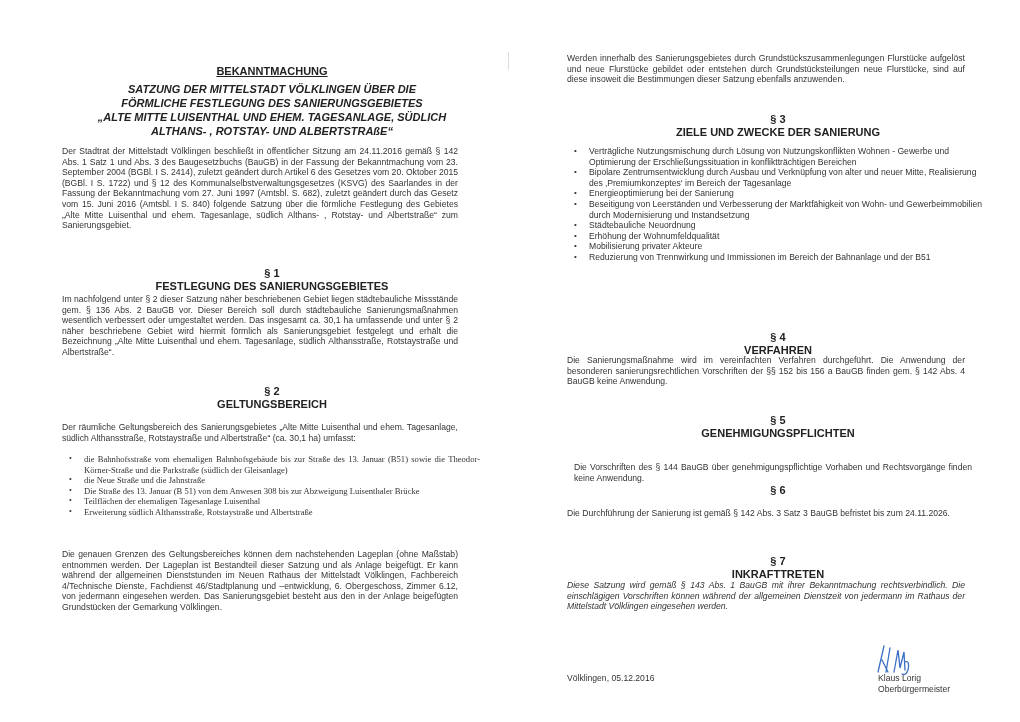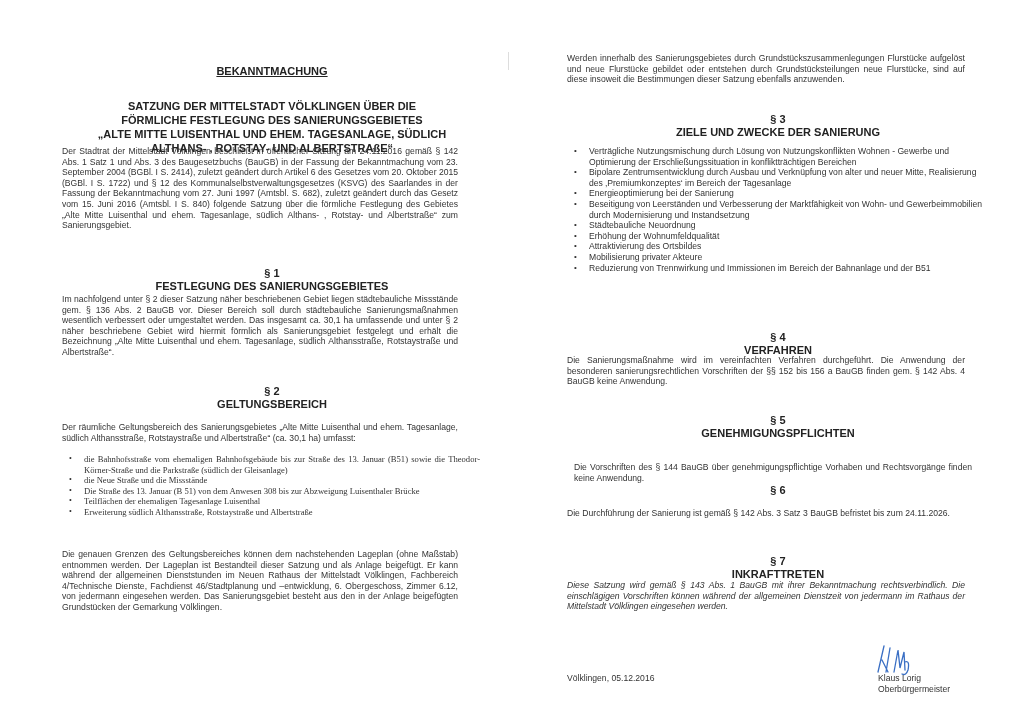--- a/index.html
+++ b/index.html
@@ -4,21 +4,21 @@
 <style>
   html, body { margin:0; padding:0; background:#ffffff; }
   body { width:1020px; height:722px; position:relative; overflow:hidden;
          font-family:"Liberation Sans", sans-serif; color:#2a2a2a; }
   .page { position:absolute; top:0; height:722px; }
   .col-left { left:62px; width:396px; }
   .col-right { left:567px; width:398px; }
   .p { font-size:8.6px; line-height:10.6px; text-align:justify; margin:0; color:#333; }
   .h-center { text-align:center; font-weight:bold; color:#222; margin:12px; }
   .announce { position:absolute; top:53px; left:0; width:396px; font-size:11px; text-decoration:underline; }
-  .title { position:absolute; top:87px; left:0; width:396px; font-size:11px; line-height:14px; }
+  .title { position:absolute; top:70px; left:0; width:396px; font-size:11px; line-height:14px;font-style:italic; }
   .sec-num { font-size:11px; line-height:13px; }
   .sec-title { font-size:11px; line-height:13px; }
   ul.bul { margin:0; padding:0 0 0 22px; list-style:none; }
   ul.bul li { position:relative; font-size:8.6px; line-height:10.6px; color:#333; text-align:left; }
   ul.bul li::before { content:"\2022"; position:absolute; left:-15px; top:0; font-size:8px; }
   .abs { position:absolute; left:0; width:100%; }
   .divider { position:absolute; left:508px; top:52px; width:1px; height:18px; background:#ddd; }
   .sig-block { position:absolute; font-size:8.6px; line-height:11px; color:#333; }
   .signature { position:absolute; left:872px; top:642px; width:46px; height:34px; }
 </style>
@@ -44,21 +44,21 @@
   <p class="p abs" style="top:294px;">Im nachfolgend unter § 2 dieser Satzung näher beschriebenen Gebiet liegen städtebauliche Missstände gem. § 136 Abs. 2 BauGB vor. Dieser Bereich soll durch städtebauliche Sanierungsmaßnahmen wesentlich verbessert oder umgestaltet werden. Das insgesamt ca. 30,1 ha umfassende und unter § 2 näher beschriebene Gebiet wird hiermit förmlich als Sanierungsgebiet festgelegt und erhält die Bezeichnung „Alte Mitte Luisenthal und ehem. Tagesanlage, südlich Althansstraße, Rotstaystraße und Albertstraße“.</p>
 
   <div class="abs h-center" style="top:373px;">
     <div class="sec-num">§ 2</div>
     <div class="sec-title">GELTUNGSBEREICH</div>
   </div>
   <p class="p abs" style="top:422px;">Der räumliche Geltungsbereich des Sanierungsgebietes „Alte Mitte Luisenthal und ehem. Tagesanlage, südlich Althansstraße, Rotstaystraße und Albertstraße“ (ca. 30,1 ha) umfasst:</p>
 
   <ul class="bul abs" style="top:454px;font-family:Liberation Serif, serif;">
     <li style="text-align:justify;">die Bahnhofsstraße vom ehemaligen Bahnhofsgebäude bis zur Straße des 13. Januar (B51) sowie die Theodor-Körner-Straße  und die Parkstraße (südlich der Gleisanlage)</li>
-    <li>die Neue Straße und die Missstände</li>
+    <li>die Neue Straße und die Jahnstraße</li>
     <li style="text-align:justify;">Die Straße des 13. Januar (B 51) von dem Anwesen 308 bis zur Abzweigung Luisenthaler Brücke</li>
     <li>Teilflächen der ehemaligen Tagesanlage Luisenthal</li>
     <li>Erweiterung südlich Althansstraße, Rotstaystraße und Albertstraße</li>
   </ul>
 
   <p class="p abs" style="top:549px;">Die genauen Grenzen des Geltungsbereiches können dem nachstehenden Lageplan (ohne Maßstab) entnommen werden. Der Lageplan ist Bestandteil dieser Satzung und als Anlage beigefügt. Er kann während der allgemeinen Dienststunden im Neuen Rathaus der Mittelstadt Völklingen, Fachbereich 4/Technische Dienste, Fachdienst 46/Stadtplanung und –entwicklung, 6. Obergeschoss, Zimmer 6.12, von jedermann eingesehen werden. Das Sanierungsgebiet besteht aus den in der Anlage beigefügten Grundstücken der Gemarkung Völklingen.</p>
 </div>
 
 <div class="divider"></div>
 
@@ -70,21 +70,20 @@
     <div class="sec-title">ZIELE UND ZWECKE DER SANIERUNG</div>
   </div>
 
   <ul class="bul abs" style="top:146px;">
     <li>Verträgliche Nutzungsmischung durch Lösung von Nutzungskonflikten Wohnen - Gewerbe und Optimierung der Erschließungssituation in konfliktträchtigen Bereichen</li>
     <li>Bipolare Zentrumsentwicklung durch Ausbau und Verknüpfung von alter und neuer Mitte, Realisierung des ‚Premiumkonzeptes‘ im Bereich der Tagesanlage</li>
     <li>Energieoptimierung bei der Sanierung</li>
     <li>Beseitigung von Leerständen und Verbesserung der Marktfähigkeit von Wohn- und Gewerbeimmobilien durch Modernisierung und Instandsetzung</li>
     <li>Städtebauliche Neuordnung</li>
     <li>Erhöhung der Wohnumfeldqualität</li>
-    <li>Attraktivierung des Ortsbildes</li>
     <li>Mobilisierung privater Akteure</li>
     <li>Reduzierung von Trennwirkung und Immissionen im Bereich der Bahnanlage und der B51</li>
   </ul>
 
   <div class="abs h-center" style="top:319px;">
     <div class="sec-num">§ 4</div>
     <div class="sec-title">VERFAHREN</div>
   </div>
   <p class="p abs" style="top:355px;">Die Sanierungsmaßnahme wird im vereinfachten Verfahren durchgeführt. Die Anwendung der besonderen sanierungsrechtlichen Vorschriften der §§ 152 bis 156 a BauGB finden gem. § 142 Abs. 4 BauGB keine Anwendung.</p>
 

